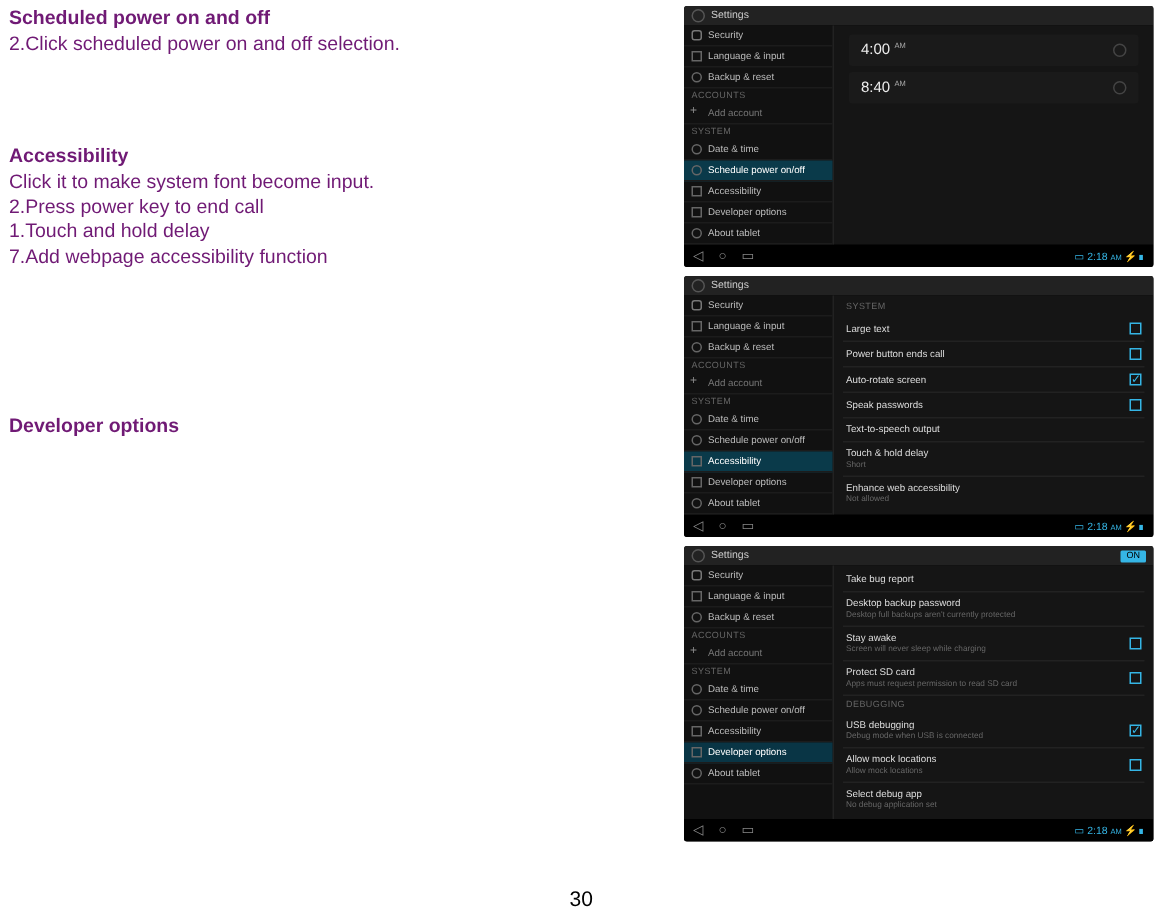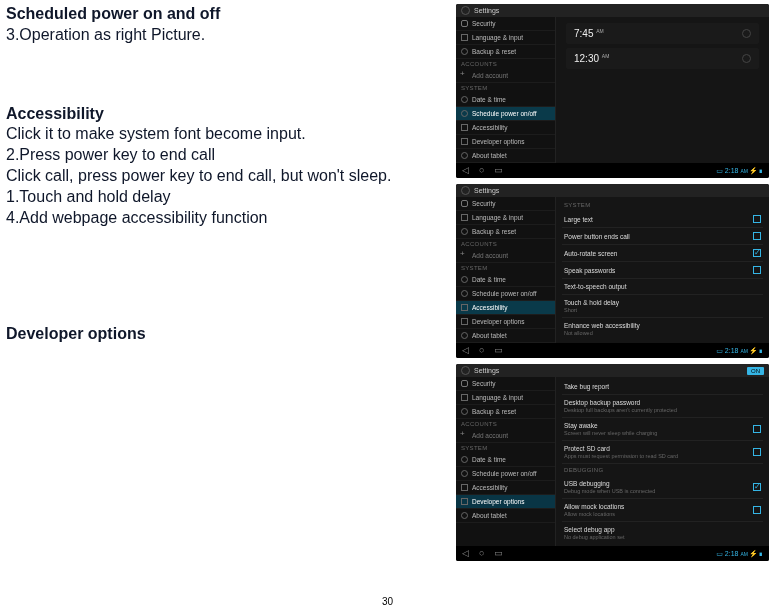--- a/index.html
+++ b/index.html
@@ -11,22 +11,22 @@
     width: 775px;
     height: 611px;
     position: relative;
   }
   .page {
     display: flex;
     padding: 4px 6px 0 6px;
   }
   .left {
     flex: 0 0 450px;
-    font-size: 16px;
-    color: #0f172a;
+    font-size: 13px;
+    color: #701a75;
     line-height: 1.30;
     padding-right: 8px;
   }
   .section-title { font-weight: bold; }
   .gap-large { height: 58px; }
   .gap-huge { height: 96px; }
   .right {
     flex: 1;
     display: flex;
     flex-direction: column;
@@ -152,38 +152,37 @@
   }
   .dev-on {
     background:#35b5e5; color:#000; font-size:6px; padding:1px 4px; border-radius:1px;
     margin-left:auto;
   }
   .pagenum {
     position: absolute;
     bottom: 4px;
     left: 0; right: 0;
     text-align: center;
-    font-size: 10px;
+    font-size: 14px;
     color: #000;
   }
 </style>
 </head>
 <body>
 
 <div class="page">
   <div class="left">
     <div class="section-title">Scheduled power on and off</div>
-    <div>3.Operation as right Picture.</div>
+    <div>2.Click scheduled power on and off selection.</div>
     <div class="gap-large"></div>
     <div class="section-title">Accessibility</div>
     <div>Click it to make system font become input.</div>
     <div>2.Press power key to end call</div>
-    <div>Click call, press power key to end call, but won't sleep.</div>
     <div>1.Touch and hold delay</div>
-    <div>4.Add webpage accessibility function</div>
+    <div>7.Add webpage accessibility function</div>
     <div class="gap-huge"></div>
     <div class="section-title">Developer options</div>
   </div>
 
   <div class="right">
 
     <div class="shot">
       <div class="shot-header">
         <span class="shot-header-icon"></span>
         <span>Settings</span>
@@ -224,25 +223,25 @@
               <span class="nav-icon"></span>
               <span>Developer options</span>
             </div>
           <div class="nav-item">
               <span class="nav-icon circle"></span>
               <span>About tablet</span>
             </div>
         </div>
         <div class="shot-right">
           <div class="alarm-row">
-            <span class="alarm-time"><span>7:45</span> <span class="sup">AM</span></span>
+            <span class="alarm-time"><span>4:00</span> <span class="sup">AM</span></span>
             <span class="alarm-toggle"></span>
           </div>
           <div class="alarm-row">
-            <span class="alarm-time"><span>12:30</span> <span class="sup">AM</span></span>
+            <span class="alarm-time"><span>8:40</span> <span class="sup">AM</span></span>
             <span class="alarm-toggle"></span>
           </div>
         </div>
       </div>
       <div class="shot-nav">
         <div class="navbtns">
           <span class="navbtn">◁</span>
           <span class="navbtn">○</span>
           <span class="navbtn">▭</span>
         </div>

